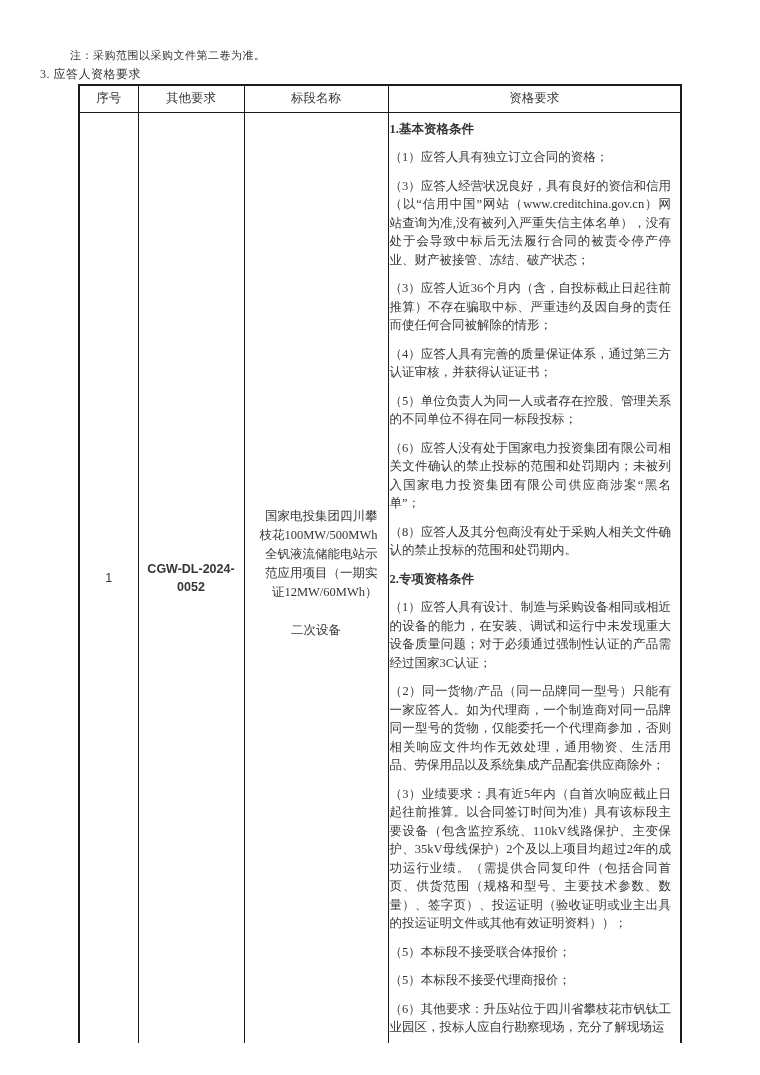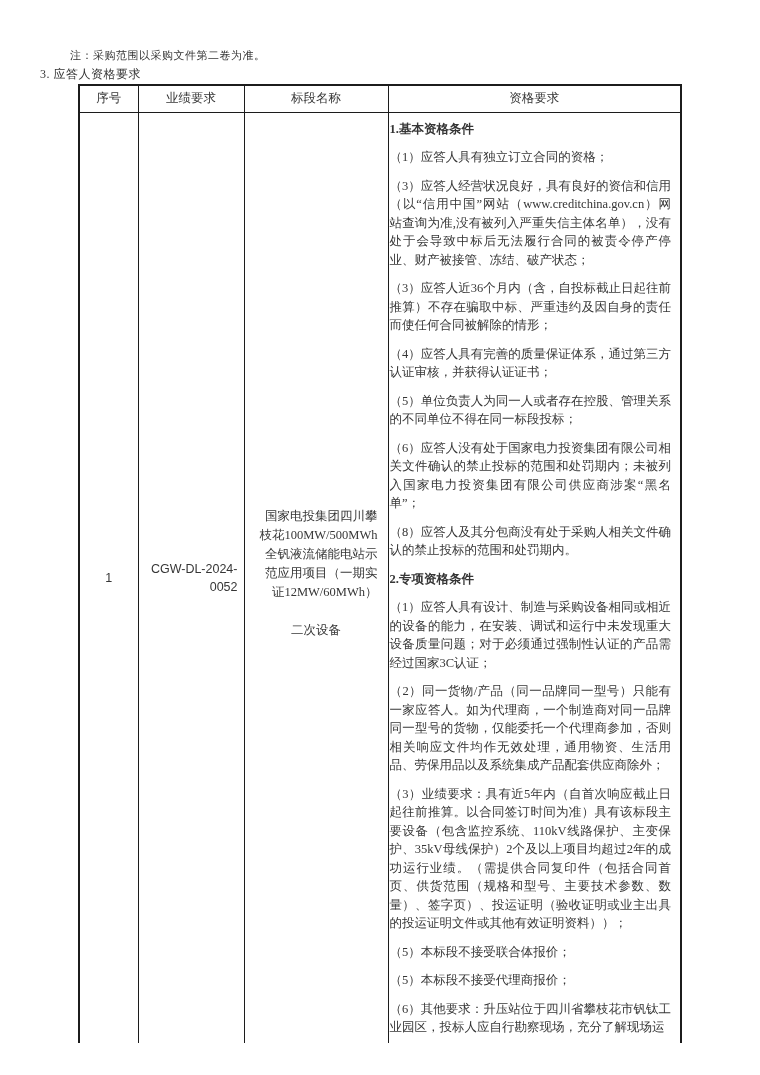--- a/index.html
+++ b/index.html
@@ -50,24 +50,24 @@
     text-align: center;
     vertical-align: middle;
   }
   .doc-table tbody td { border-bottom: none; }
   td.cell-seq {
     text-align: center;
     vertical-align: middle;
     font-family: "Liberation Sans", "DejaVu Sans", sans-serif;
   }
   td.cell-pno {
-    text-align: right;
+    text-align: center;
     vertical-align: middle;
     font-family: "Liberation Sans", "DejaVu Sans", sans-serif;
-    font-weight: normal;
+    font-weight: bold;
     line-height: 18px;
     padding: 0 6px;
   }
   td.cell-lot {
     text-align: center;
     vertical-align: middle;
     line-height: 19px;
     padding: 0 10px;
   }
   td.cell-lot .lot-title { margin: 0; text-align: right; }
@@ -94,21 +94,21 @@
   <table class="doc-table">
     <colgroup>
       <col style="width:59px">
       <col style="width:106px">
       <col style="width:144px">
       <col style="width:293px">
     </colgroup>
     <thead>
       <tr>
         <th>序号</th>
-        <th>业绩要求</th>
+        <th>其他要求</th>
         <th>标段名称</th>
         <th>资格要求</th>
       </tr>
     </thead>
     <tbody>
       <tr>
         <td class="cell-seq">1</td>
         <td class="cell-pno">CGW-DL-2024-0052</td>
         <td class="cell-lot">
           <p class="lot-title">国家电投集团四川攀枝花100MW/500MWh全钒液流储能电站示范应用项目（一期实证12MW/60MWh）</p>

